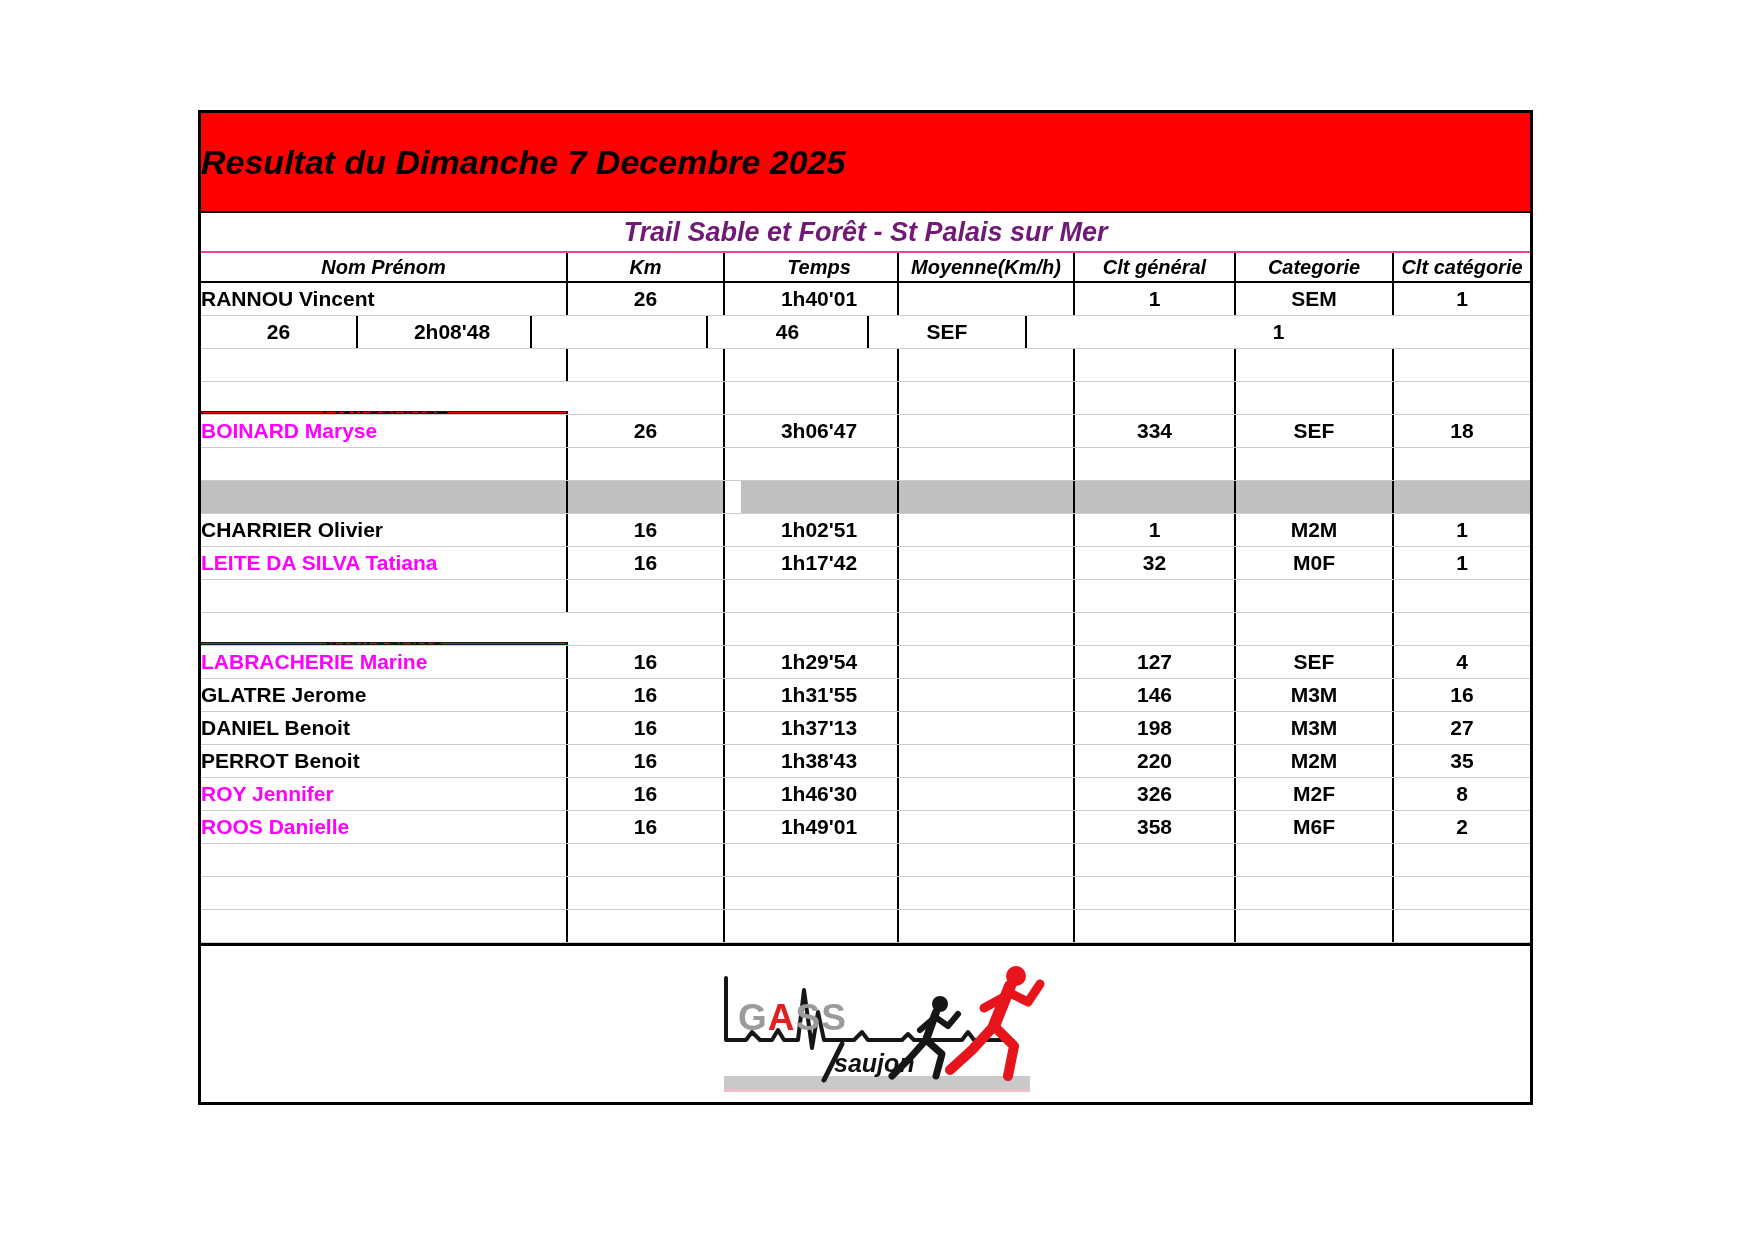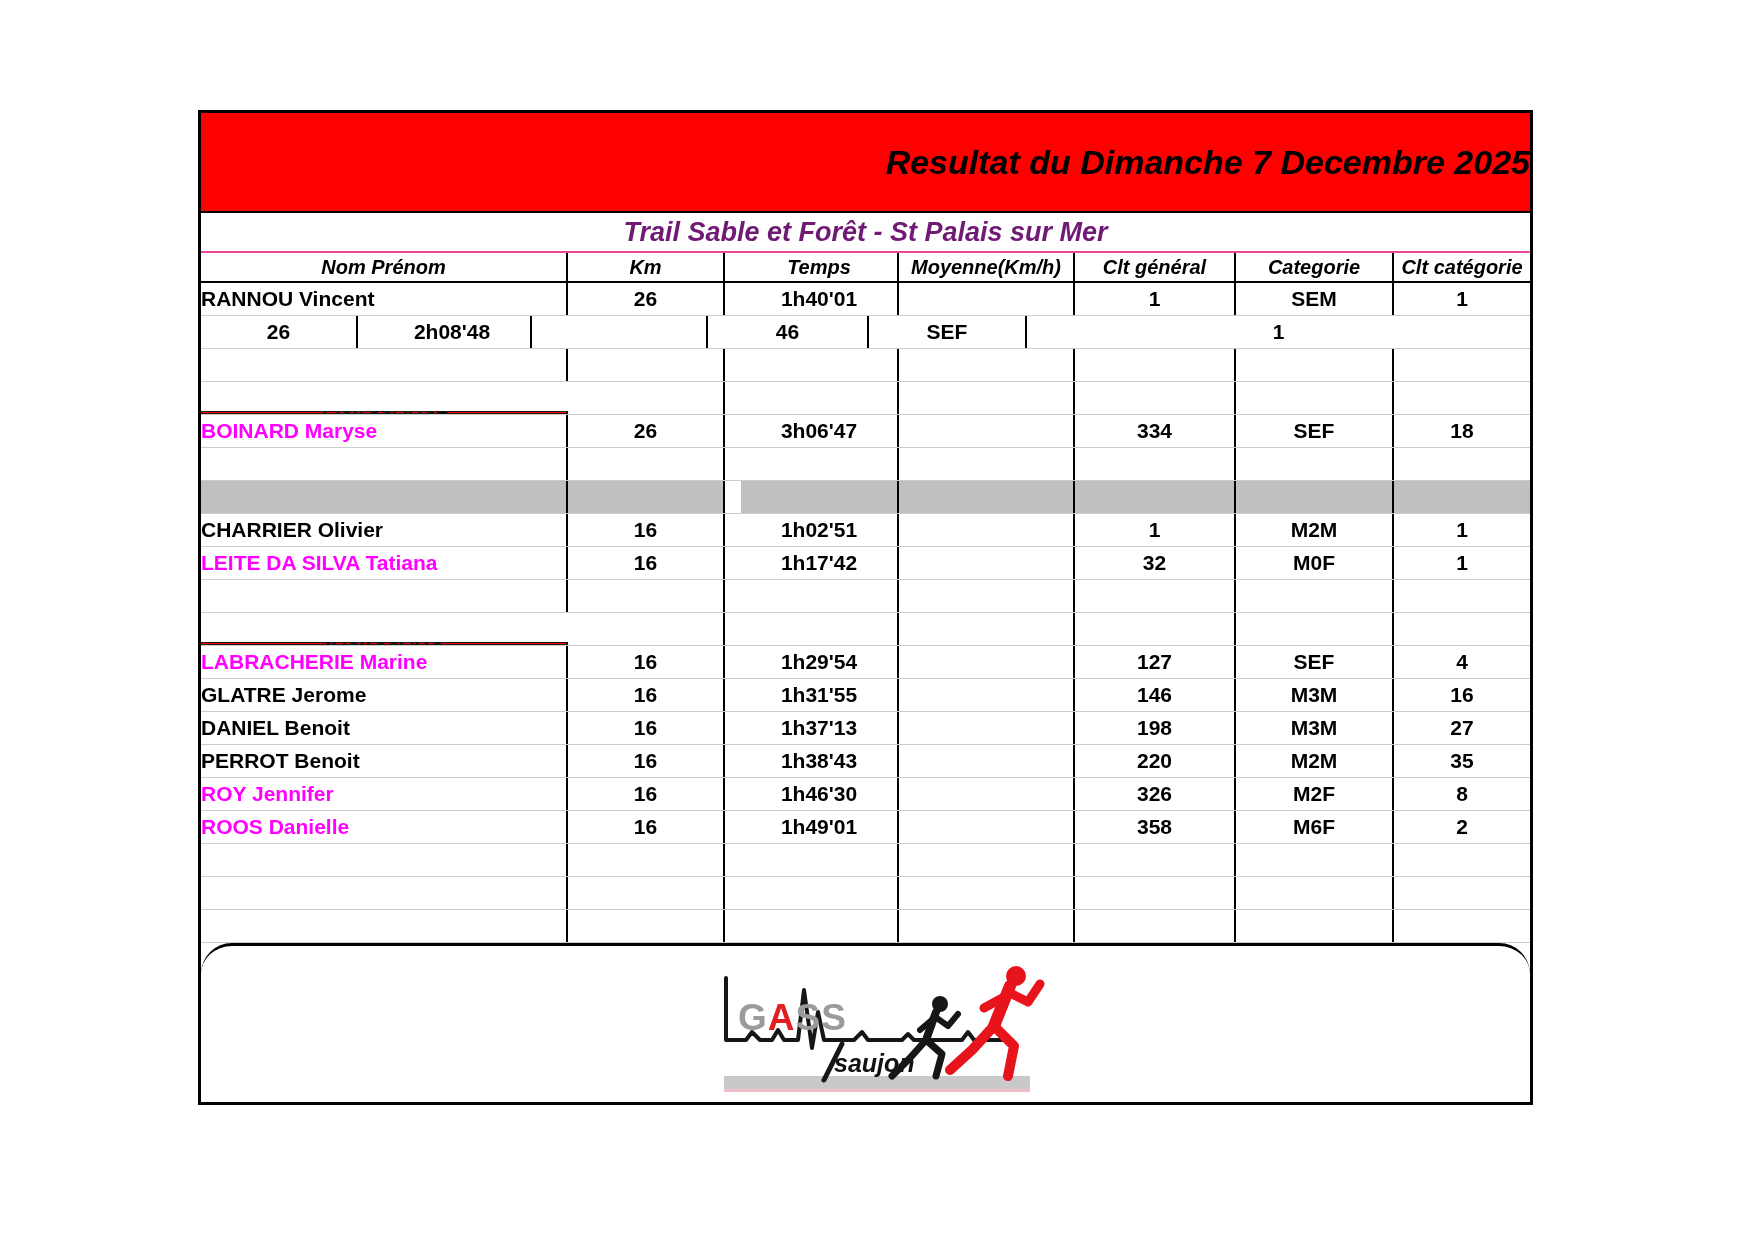--- a/index.html
+++ b/index.html
@@ -8,21 +8,21 @@
     font-family:"Liberation Sans", sans-serif;
     -webkit-font-smoothing:antialiased;
   }
   .sheet{
     position:absolute;left:198px;top:110px;width:1335px;height:995px;
     border:3px solid #000;box-sizing:border-box;background:#fff;
     display:flex;flex-direction:column;
   }
   .banner{
     height:100px;flex:0 0 100px;background:#ff0000;border-bottom:2px solid #000;
-    display:flex;align-items:center;justify-content:flex-end;box-sizing:border-box;
+    display:flex;align-items:center;justify-content:flex-start;box-sizing:border-box;
   }
   .banner span{
     font-size:34px;font-weight:bold;font-style:italic;color:#000;letter-spacing:0px;
   }
   .subtitle{
     height:38px;flex:0 0 38px;display:flex;align-items:center;justify-content:center;
     box-sizing:border-box;background:#fff;
   }
   .subtitle span{font-size:27px;font-weight:bold;font-style:italic;color:#701a75;}
   .grid{flex:0 0 auto;display:flex;flex-direction:column;}
@@ -44,21 +44,21 @@
   .c6{flex:1 1 auto;border-right:none;}
   .cell.name{justify-content:flex-start;padding-left:0;}
   .hcell{font-size:20px;font-style:italic;justify-content:center !important;padding-left:0 !important;}
   .female .cell.name{color:#ff00ff;}
   .gray-row .cell{background:#c0c0c0;}
   .section-cell{
     background:#ff0000;justify-content:center !important;padding-left:0 !important;
     border:1px solid #1a1a1a;border-right:2px solid #000;font-size:20px;margin-top:29px;
   }
   .footer{
-    flex:1 1 auto;border-top:3px solid #000;box-sizing:border-box;position:relative;background:#fff;border-radius:31px;
+    flex:1 1 auto;border-top:3px solid #000;box-sizing:border-box;position:relative;background:#fff;
   }
   .logo{
     position:absolute;left:50%;top:6px;transform:translateX(-150px);
   }
   .gass-text{font-family:"Liberation Sans",sans-serif;font-weight:bold;font-size:37px;letter-spacing:1px;}
   .saujon-text{font-family:"Liberation Sans",sans-serif;font-weight:bold;font-style:italic;font-size:25px;}
 </style>
 </head>
 <body>
 

